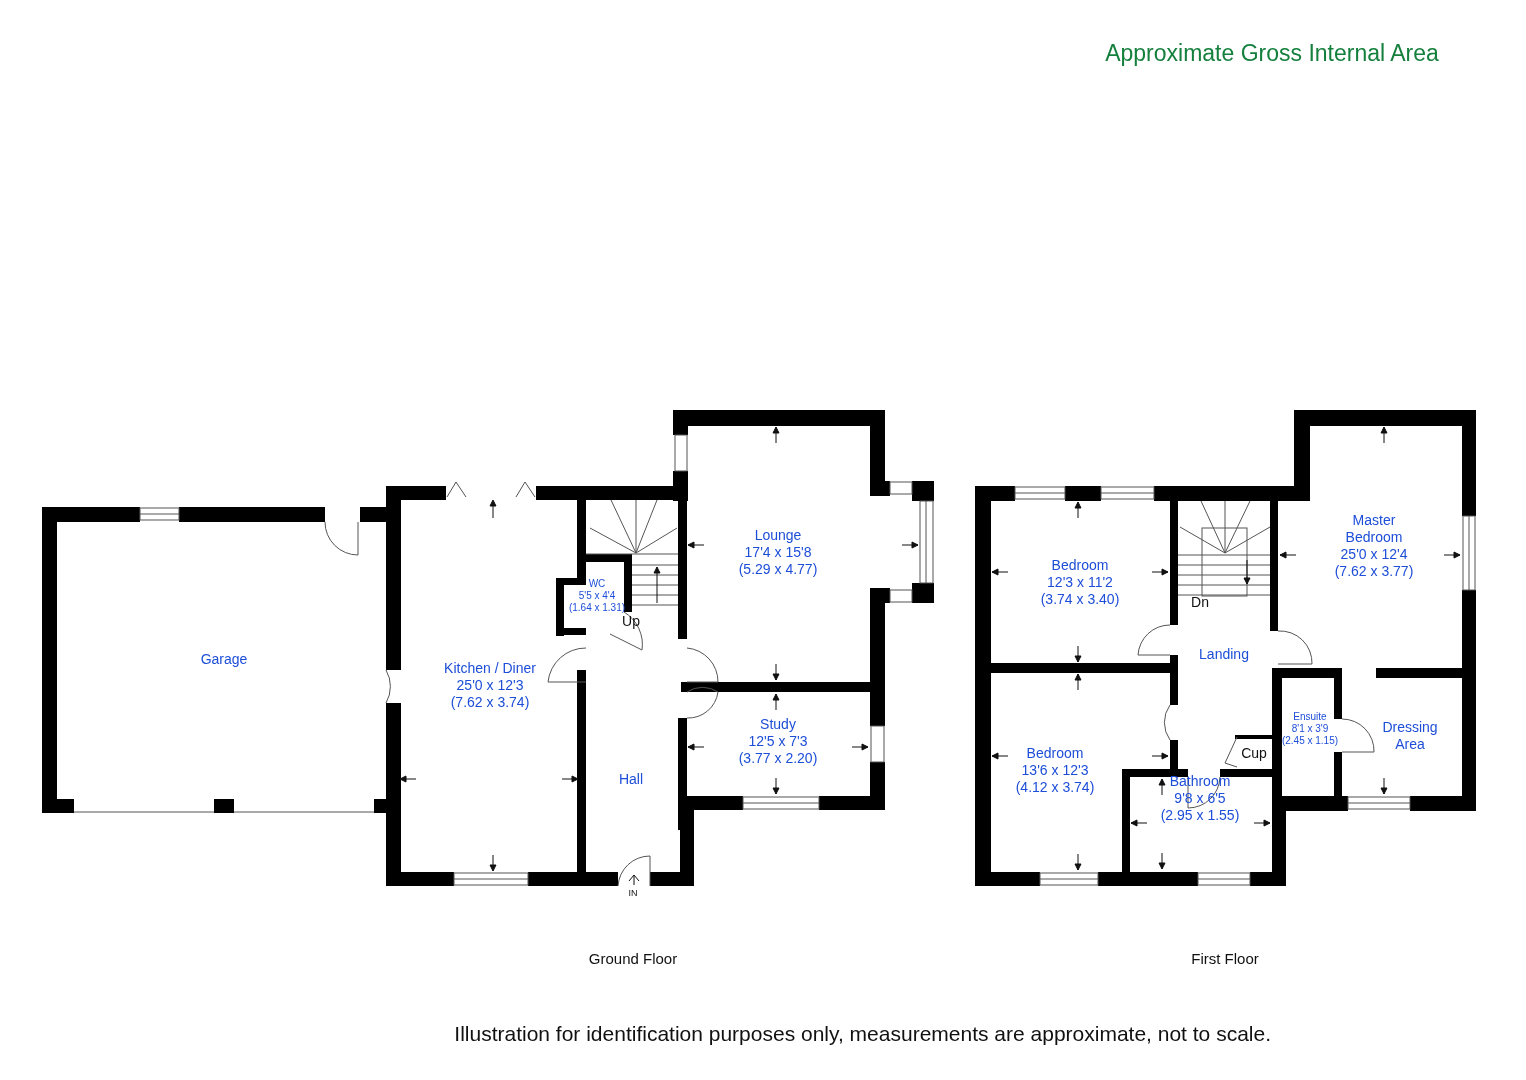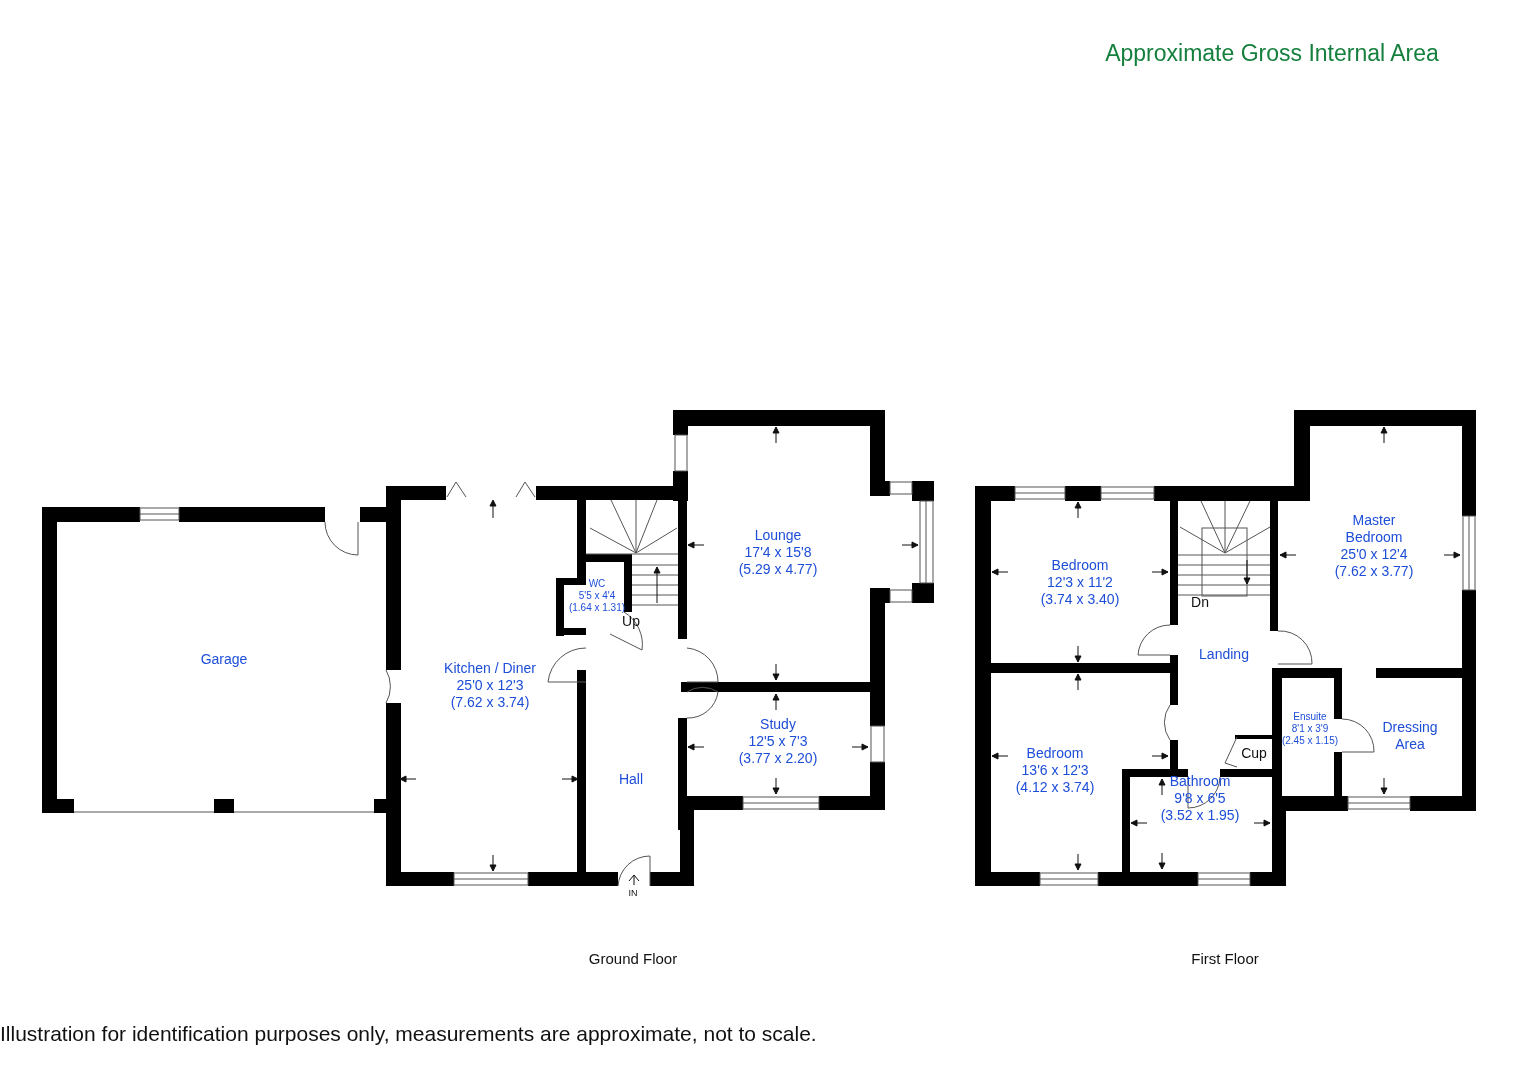--- a/index.html
+++ b/index.html
@@ -8,21 +8,21 @@
   #plan { position: absolute; left: 0; top: 0; width: 1526px; height: 1080px; }
   .area-box { position: absolute; left: 1060px; top: 38px; width: 424px; text-align: center;
               font-size: 23px; line-height: 30px; color: #15803d; }
   .area-box div { white-space: nowrap; }
   .lbl { position: absolute; text-align: center; white-space: nowrap; color: #1d4ed8;
          transform: translateX(-50%); }
   .lbl div { line-height: 1.22; }
   .rm { font-size: 14px; }
   .rm-sm { font-size: 10px; }
   .floor-lbl { position: absolute; font-size: 15px; transform: translateX(-50%); white-space: nowrap; }
-  .disclaimer { position: absolute; left: 0; width: 1271px; top: 1022px; text-align: left; font-size: 21px; }
+  .disclaimer { position: absolute; left: 0; width: 1271px; top: 1022px; text-align: right; font-size: 21px; }
   .tag { position: absolute; font-size: 14px; transform: translateX(-50%); }
   .tag-sm { position: absolute; font-size: 9px; transform: translateX(-50%); }
 </style>
 </head>
 <body>
 
 <svg id="plan" viewBox="0 0 1526 1080" xmlns="http://www.w3.org/2000/svg">
   <g fill="#000" stroke="none">
 
     <rect x="42" y="507" width="15" height="306"></rect>
@@ -297,21 +297,21 @@
   <div>Landing</div>
 </div>
 <div class="lbl rm" style="left:1055px; top:745px;">
   <div>Bedroom</div>
   <div>13'6 x 12'3</div>
   <div>(4.12 x 3.74)</div>
 </div>
 <div class="lbl rm" style="left:1200px; top:773px;">
   <div>Bathroom</div>
   <div>9'8 x 6'5</div>
-  <div>(3.52 x 1.95)</div>
+  <div>(2.95 x 1.55)</div>
 </div>
 <div class="lbl rm-sm" style="left:1310px; top:711px;">
   <div>Ensuite</div>
   <div>8'1 x 3'9</div>
   <div>(2.45 x 1.15)</div>
 </div>
 <div class="lbl rm" style="left:1410px; top:719px;">
   <div>Dressing</div>
   <div>Area</div>
 </div>

